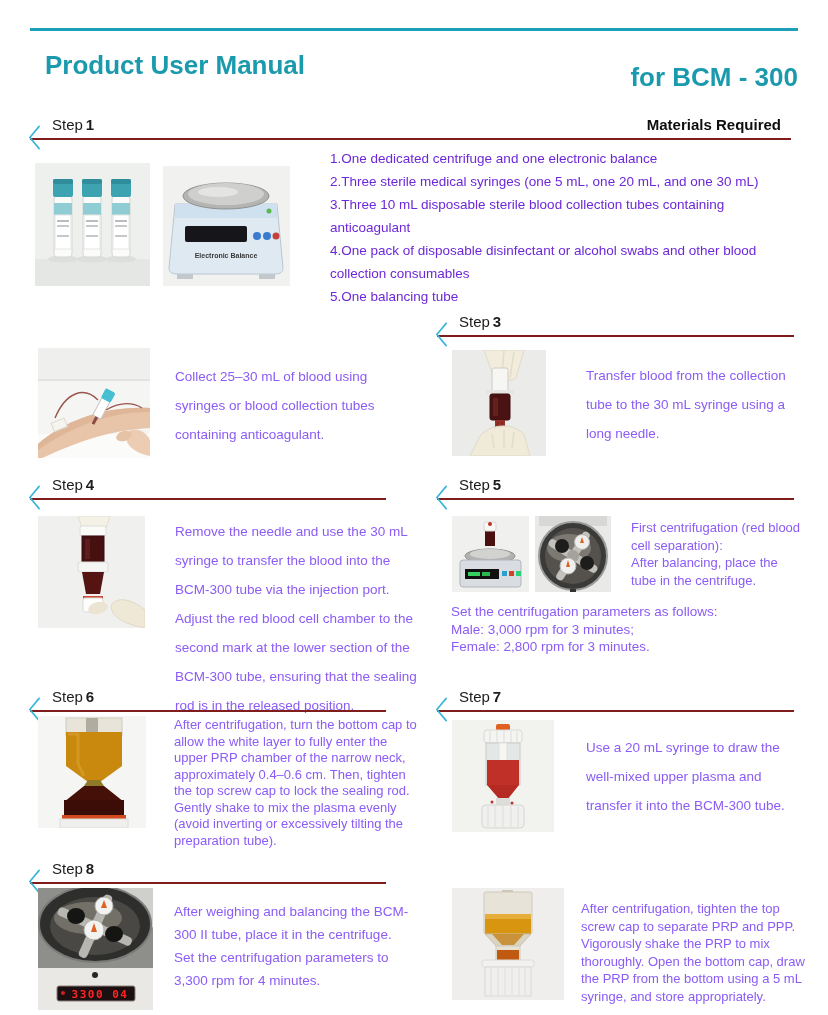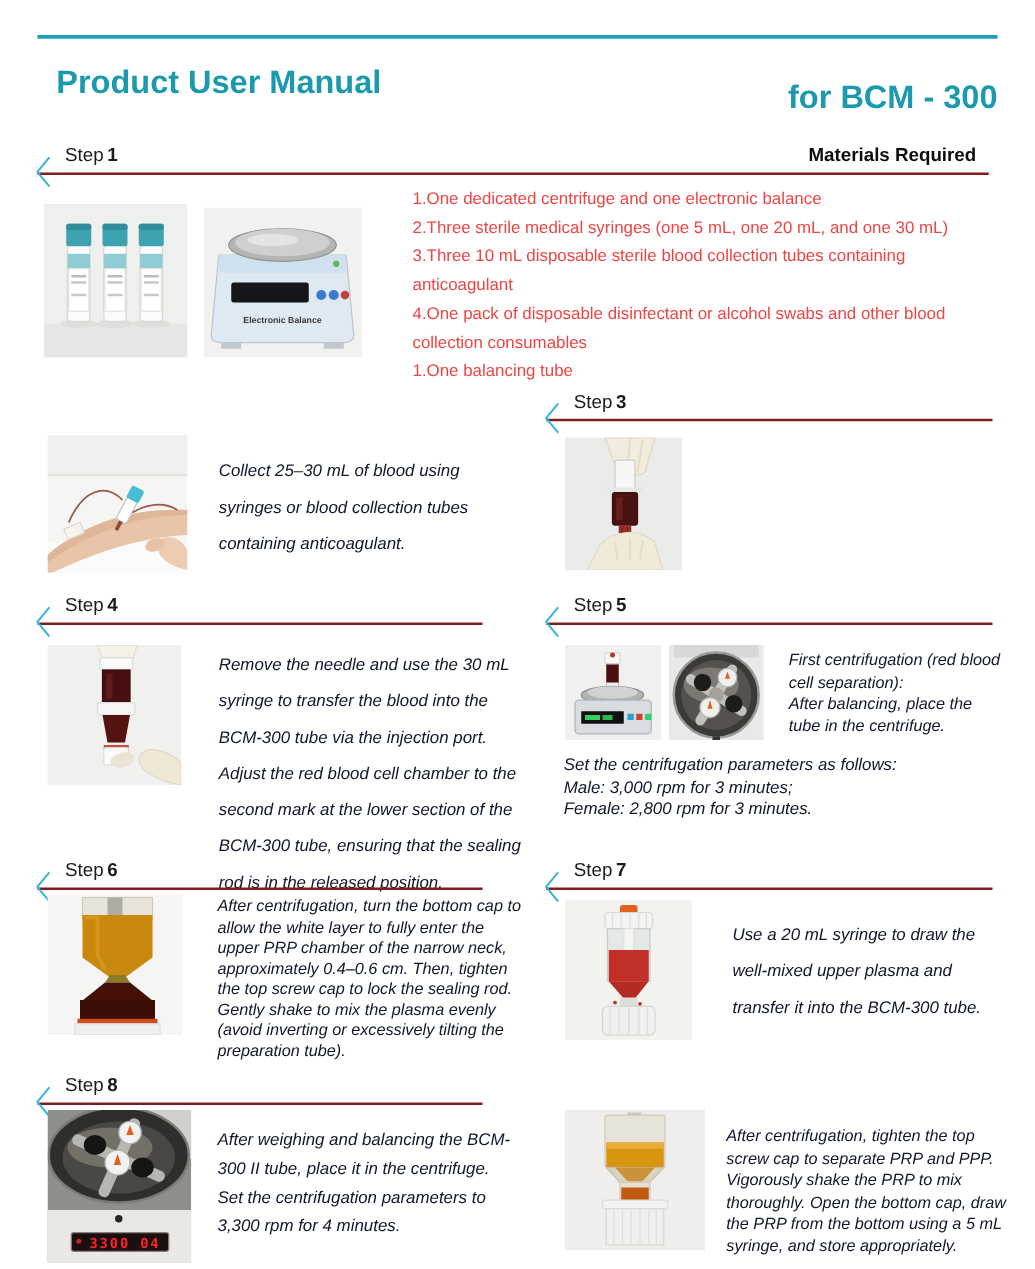--- a/index.html
+++ b/index.html
@@ -7,22 +7,22 @@
   .page{position:relative;width:828px;height:1015px;background:#fff;overflow:hidden;}
   .toprule{position:absolute;left:30px;top:28px;width:768px;height:3px;background:#1d9fb8;}
   .title{position:absolute;left:30px;top:50px;font-size:26px;font-weight:700;color:#1b9aae;margin-left:15px;}
   .subtitle{position:absolute;right:30px;top:50px;font-size:26px;font-weight:700;color:#1b9aae;margin-top:12px;}
   .hdr{position:absolute;height:32px;border-bottom:2px solid #7f1d1d;}
   .chev{position:absolute;left:-2px;bottom:-13px;width:13px;height:27px;}
   .chev polyline{fill:none;stroke:#38b6d7;stroke-width:1.8;stroke-linecap:round;stroke-linejoin:round;}
   .hdr-label{position:absolute;left:22px;bottom:5px;font-size:15px;color:#1c1c1c;}
   .hdr-label b{font-weight:700;margin-left:3px;}
   .hdr-right{position:absolute;right:10px;bottom:5px;font-size:15px;font-weight:700;color:#0e0e0e;margin-top:24px;}
-  .txt{position:absolute;color:#0f172a;font-size:13.5px;line-height:29px;white-space:pre-line;font-style:italic;}
-  .mats{position:absolute;left:330px;top:147px;width:470px;color:#ef4444;font-size:13.5px;line-height:23px;}
+  .txt{position:absolute;color:#8b5cf6;font-size:13.5px;line-height:29px;white-space:pre-line;}
+  .mats{position:absolute;left:330px;top:147px;width:470px;color:#6d28d9;font-size:13.5px;line-height:23px;}
   .photo{position:absolute;}
   .photo svg{display:block;}
   .led{font-family:"DejaVu Sans Mono",monospace;font-weight:700;letter-spacing:1.5px;}
 </style>
 </head>
 <body>
 
 <div class="page">
 
   <div class="toprule"></div>
@@ -93,21 +93,21 @@
       <rect x="14" y="108" width="16" height="5" fill="#c3c8cd"></rect>
         <rect x="96" y="108" width="16" height="5" fill="#c3c8cd"></rect>
     </svg>
   </div>
 
   <div class="mats">
     <div>1.One dedicated centrifuge and one electronic balance</div>
     <div>2.Three sterile medical syringes (one 5 mL, one 20 mL, and one 30 mL)</div>
     <div>3.Three 10 mL disposable sterile blood collection tubes containing anticoagulant</div>
     <div>4.One pack of disposable disinfectant or alcohol swabs and other blood collection consumables</div>
-    <div>1.One balancing tube</div>
+    <div>5.One balancing tube</div>
   </div>
 
   <div class="photo" style="left:38px;top:348px;">
     <svg width="112" height="110" viewBox="0 0 112 110">
       <rect width="112" height="110" fill="#f5f5f3"></rect>
       <rect width="112" height="32" fill="#efefed"></rect>
         <rect y="31" width="112" height="2" fill="#e2e2e0"></rect>
       <rect y="86" width="112" height="24" fill="#fbfbfa"></rect>
       <path d="M0,96 C28,72 66,58 112,60 L112,80 C70,82 34,96 0,112 Z" fill="#e8c4a8"></path>
       <path d="M0,96 C28,72 66,58 112,60 L112,64 C68,64 32,80 0,102 Z" fill="#dfb697"></path>
@@ -141,20 +141,21 @@
       <rect x="40" y="18" width="16" height="24" rx="2" fill="#f8f8f6" opacity="0.9" stroke="#c9c9c7"></rect>
       <rect x="34" y="40" width="28" height="4" fill="#e6e6e4"></rect>
       <rect x="38" y="44" width="20" height="26" rx="2" fill="#4a1212" stroke="#3a0e0e"></rect>
       <rect x="41" y="48" width="5" height="18" fill="#6a2420" opacity="0.8"></rect>
       <rect x="43" y="70" width="10" height="20" fill="#933028"></rect>
       <path d="M46,72 L44,88 M50,72 L52,88" stroke="#7a241e" stroke-width="1.2"></path>
       <path d="M18,106 L78,106 L72,84 C60,72 38,74 28,86 Z" fill="#f0ead8" stroke="#e0dac6"></path>
       <path d="M40,84 L42,98 M52,80 L52,98 M62,82 L60,98" stroke="#e2dcc8" stroke-width="1.5" fill="none"></path>
     </svg>
   </div>
+  <div class="txt" style="left:586px;top:361px;width:212px;">Transfer blood from the collection tube to the 30 mL syringe using a long needle.</div>
 
   <div class="hdr" style="left:30px;top:466px;width:356px;">
     <svg class="chev" viewBox="0 0 14 28">
         <polyline points="12,2 2,14 12,26"></polyline>
       </svg>
     <div class="hdr-label"><span>Step</span><b>4</b></div>
   </div>
   <div class="photo" style="left:38px;top:516px;">
     <svg width="107" height="112" viewBox="0 0 107 112">
       <rect width="107" height="112" fill="#f0f0ee"></rect>

